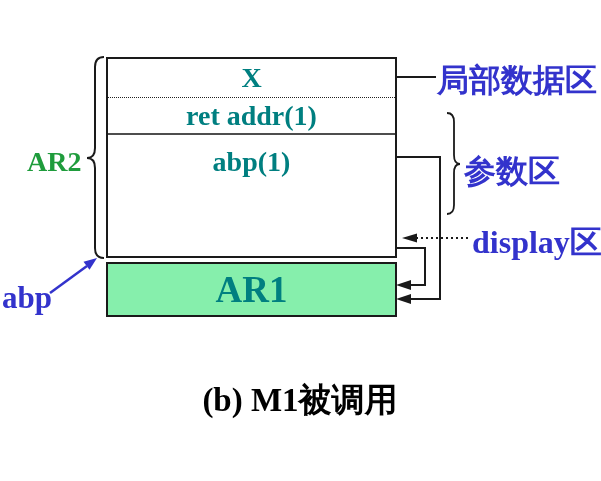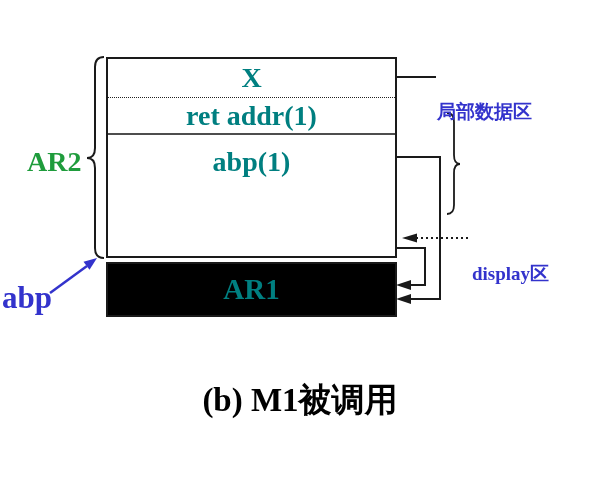--- a/index.html
+++ b/index.html
@@ -38,29 +38,29 @@
   .row-prevabp {height:39px;border-bottom:1px dotted #222;}
   .row-retaddr {height:35px;border-bottom:2px solid #4d4d4d;}
   .row-abp1    {height:54px;}
 
   .ar1-box{
     position:absolute;left:106px;top:262px;
     width:291px;height:55px;
     border:2px solid var(--line_black);
     box-sizing:border-box;
     display:flex;align-items:center;justify-content:center;
-    font-weight:bold;font-size:29px;
+    font-weight:bold;font-size:37px;
     color:var(--row_text_teal);
-    background:#000000;
+    background:#86efac;
   }
 
   .lbl{position:absolute;white-space:nowrap;font-weight:bold;}
   .ar2-label{left:27px;top:146px;font-size:28px;color:var(--ar2_green);}
   .abp-label{left:2px;top:280px;font-size:31px;color:var(--annotation_blue);}
-  .blue-cjk{color:var(--annotation_blue);font-size:19px;margin-top:40px;}
+  .blue-cjk{color:var(--annotation_blue);font-size:32px;}
   .local-data-label{left:437px;top:59px;}
   .param-label{left:464px;top:150px;}
   .display-label{left:472px;top:221px;}
   .caption{
     position:absolute;left:130px;top:378px;width:340px;
     text-align:center;font-weight:bold;font-size:33px;
     color:var(--caption_black);
   }
 </style>
 </head>
@@ -101,17 +101,18 @@
     </div>
   </div>
 
   <div class="ar1-box">
     <span>AR1</span>
   </div>
 
   <div class="lbl ar2-label">AR2</div>
   <div class="lbl abp-label">abp</div>
   <div class="lbl blue-cjk local-data-label">局部数据区</div>
+  <div class="lbl blue-cjk param-label">参数区</div>
   <div class="lbl blue-cjk display-label">display区</div>
 
   <div class="caption">(b) M1被调用</div>
 
 </div>
 
 </body></html>

